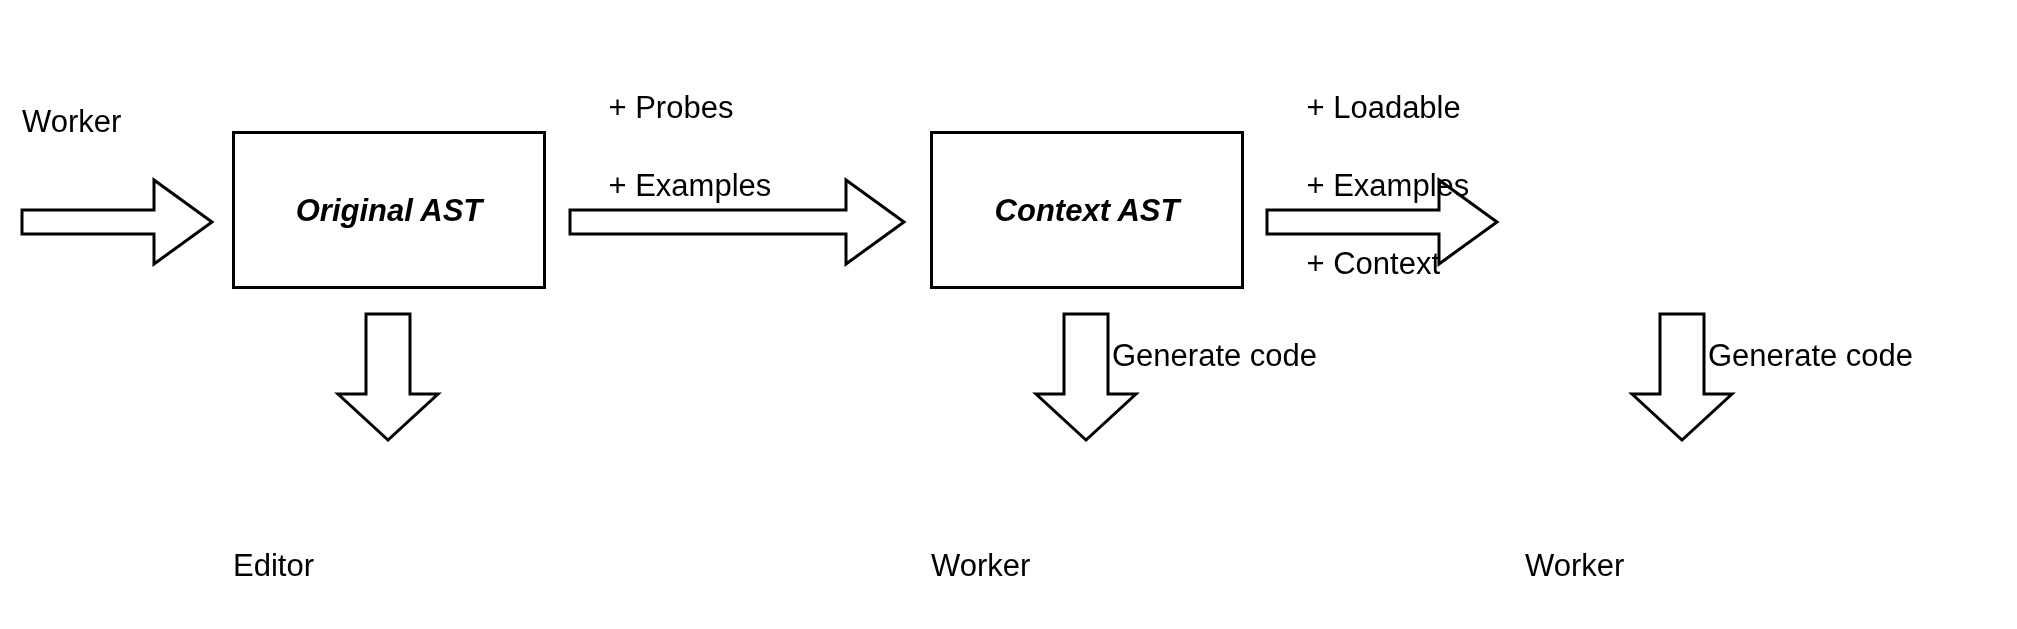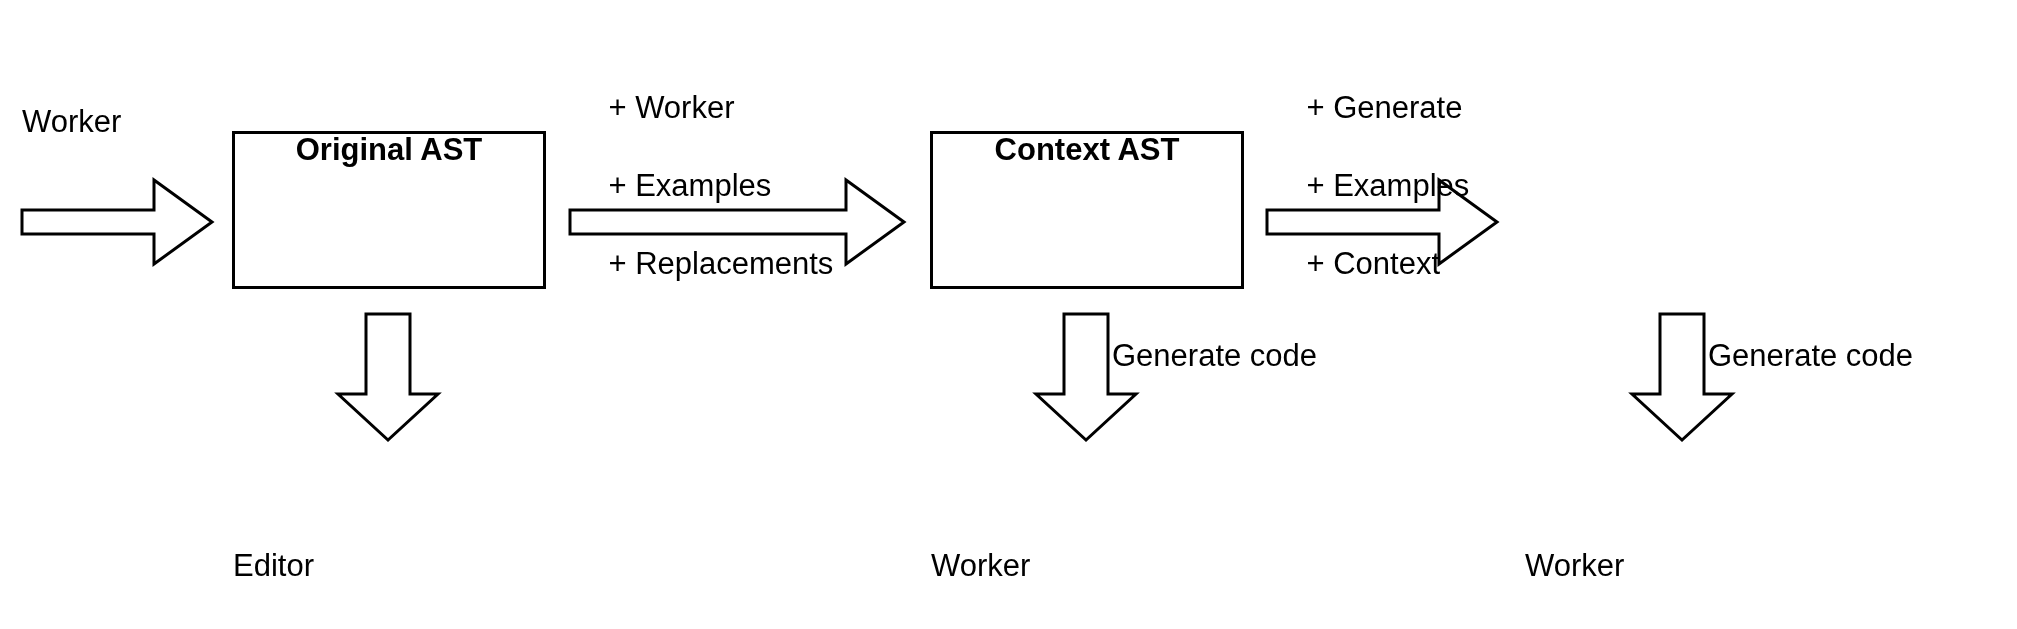--- a/index.html
+++ b/index.html
@@ -21,22 +21,23 @@
     overflow: hidden;
   }
 
   
   .ast-box {
     position: absolute;
     box-sizing: border-box;
     border: 3px solid #000000;
     background: #ffffff;
     display: flex;
-    align-items: flex-start;
+    align-items: center;
     justify-content: center;
+    font-style: italic;
   }
   .ast-box .box-label {
     font-size: 31px;
     font-weight: bold;
     letter-spacing: 0px;
     line-height: 1;
     white-space: nowrap;
   }
 
   
@@ -90,34 +91,33 @@
   <div class="label label-plain" style="left:22px; top:106px;">Worker</div>
 
   <div class="ast-box" style="left:232px; top:131px; width:314px; height:158px;">
     <span class="box-label">Original AST</span>
   </div>
 
   <svg class="arrow-svg" style="left:568px; top:176px; width:340px; height:92px;" viewBox="0 0 340 92">
     <polygon class="arrow-shape" points="2,34 278,34 278,4 336,46 278,88 278,58 2,58"></polygon>
   </svg>
   <div class="stack" style="left:574px; top:49px;">
-    <span class="stack-line">+ Worker</span><br>
+    <span class="stack-line">+ Probes</span><br>
     <span class="stack-line">+ Examples</span><br>
-    <span class="stack-line">+ Replacements</span>
   </div>
 
   <div class="ast-box" style="left:930px; top:131px; width:314px; height:158px;">
     <span class="box-label">Context AST</span>
   </div>
 
   <svg class="arrow-svg" style="left:1265px; top:176px; width:236px; height:92px;" viewBox="0 0 236 92">
     <polygon class="arrow-shape" points="2,34 174,34 174,4 232,46 174,88 174,58 2,58"></polygon>
   </svg>
   <div class="stack" style="left:1272px; top:49px;">
-    <span class="stack-line">+ Generate</span><br>
+    <span class="stack-line">+ Loadable</span><br>
     <span class="stack-line">+ Examples</span><br>
     <span class="stack-line">+ Context</span>
   </div>
 
 
   <svg class="arrow-svg" style="left:334px; top:312px; width:108px; height:132px;" viewBox="0 0 108 132">
     <polygon class="arrow-shape" points="32,2 76,2 76,82 104,82 54,128 4,82 32,82"></polygon>
   </svg>
 
   <svg class="arrow-svg" style="left:1032px; top:312px; width:108px; height:132px;" viewBox="0 0 108 132">

